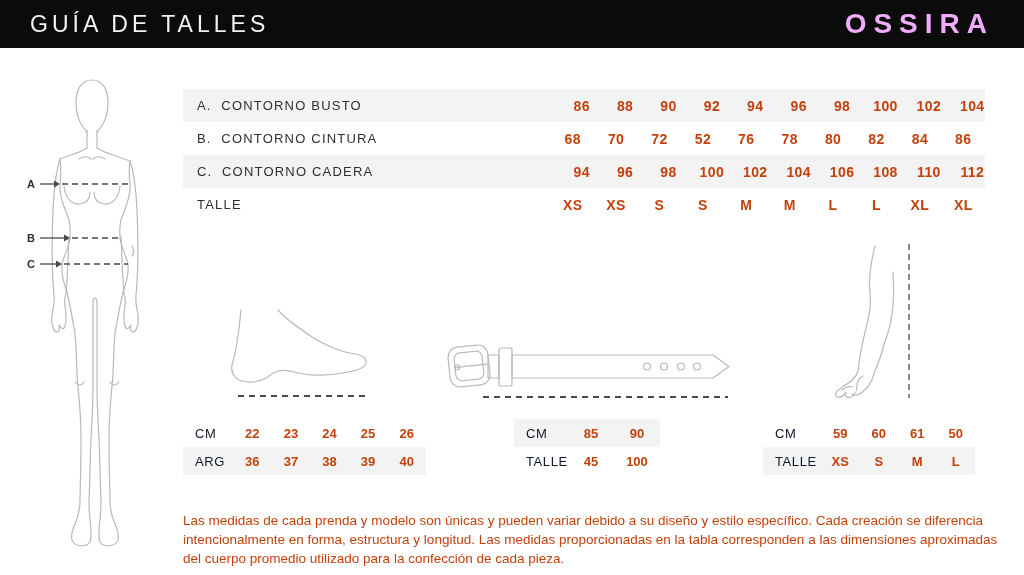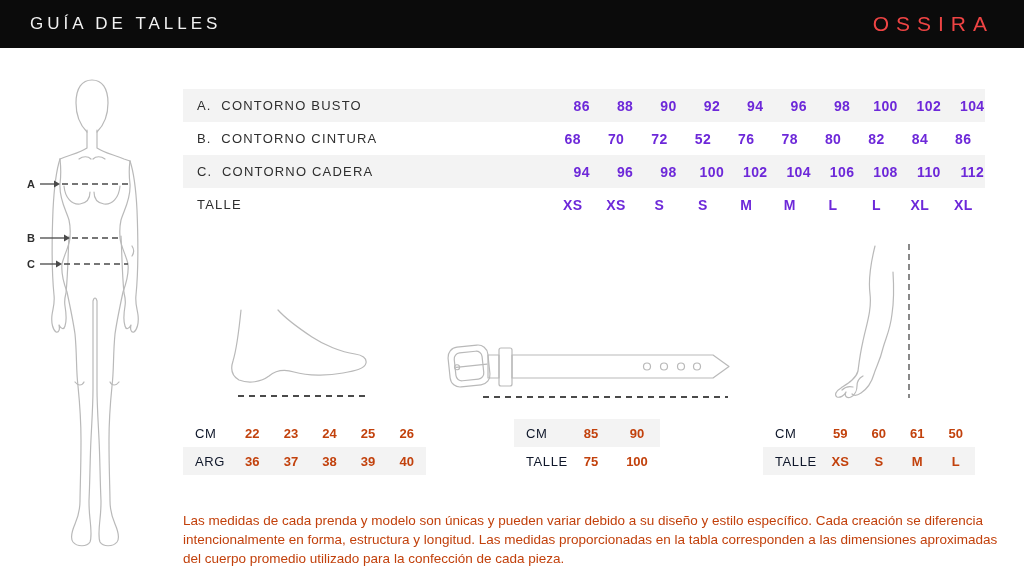--- a/index.html
+++ b/index.html
@@ -6,29 +6,29 @@
   .stage {
     position:relative; width:1024px; height:575px; background:#ffffff;
     font-family:"Liberation Sans", sans-serif; overflow:hidden;
   }
   
   .topbar {
     position:absolute; left:0; top:0; width:100%; height:48px;
     background:#0b0b0b; display:flex; align-items:center;
     justify-content:space-between; padding:0 30px; box-sizing:border-box;
   }
-  .page-title { color:#f2f2f2; font-size:17px; font-weight:400; letter-spacing:4px; }
-  .brand-logo { color:#ef4444; font-size:21px; font-weight:400; letter-spacing:7px; }
+  .page-title { color:#f2f2f2; font-size:23px; font-weight:400; letter-spacing:4px; }
+  .brand-logo { color:#f0abfc; font-size:28px; font-weight:700; letter-spacing:7px; }
 
   
   .sg-table { position:absolute; left:183px; top:89px; width:802px; }
   .sg-row { display:grid; grid-template-columns:368px repeat(10,1fr); height:33px; align-items:center; }
   .sg-row.shaded { background:#f3f3f3;gap:18px; }
   .sg-label { padding-left:14px; font-size:13px; letter-spacing:1.2px; color:#2f2f2f; white-space:nowrap; }
-  .sg-val { text-align:center; font-weight:700; font-size:14px; color:#6d28d9; letter-spacing:0.4px; }
+  .sg-val { text-align:center; font-weight:700; font-size:14px; color:#c2410c; letter-spacing:0.4px; }
 
   
   .mini { position:absolute; }
   .m-row { display:grid; height:28px; align-items:center; }
   .m-row.shaded { background:#f3f3f3; }
   .shoe  { left:183px; top:419px; width:243px; }
   .shoe  .m-row { grid-template-columns:50px repeat(5,1fr); }
   .beltt { left:514px; top:419px; width:146px; }
   .beltt .m-row { grid-template-columns:54px repeat(2,1fr); }
   .sleeve{ left:763px; top:419px; width:212px; }
@@ -197,21 +197,21 @@
   </div>
 
   <div class="mini beltt">
     <div class="m-row shaded">
       <div class="m-label">CM</div>
       <div class="m-val">85</div>
       <div class="m-val">90</div>
     </div>
     <div class="m-row">
       <div class="m-label">TALLE</div>
-      <div class="m-val">75</div>
+      <div class="m-val">45</div>
       <div class="m-val">100</div>
     </div>
   </div>
 
   <div class="mini sleeve">
     <div class="m-row">
       <div class="m-label">CM</div>
       <div class="m-val">59</div>
       <div class="m-val">60</div>
       <div class="m-val">61</div>

